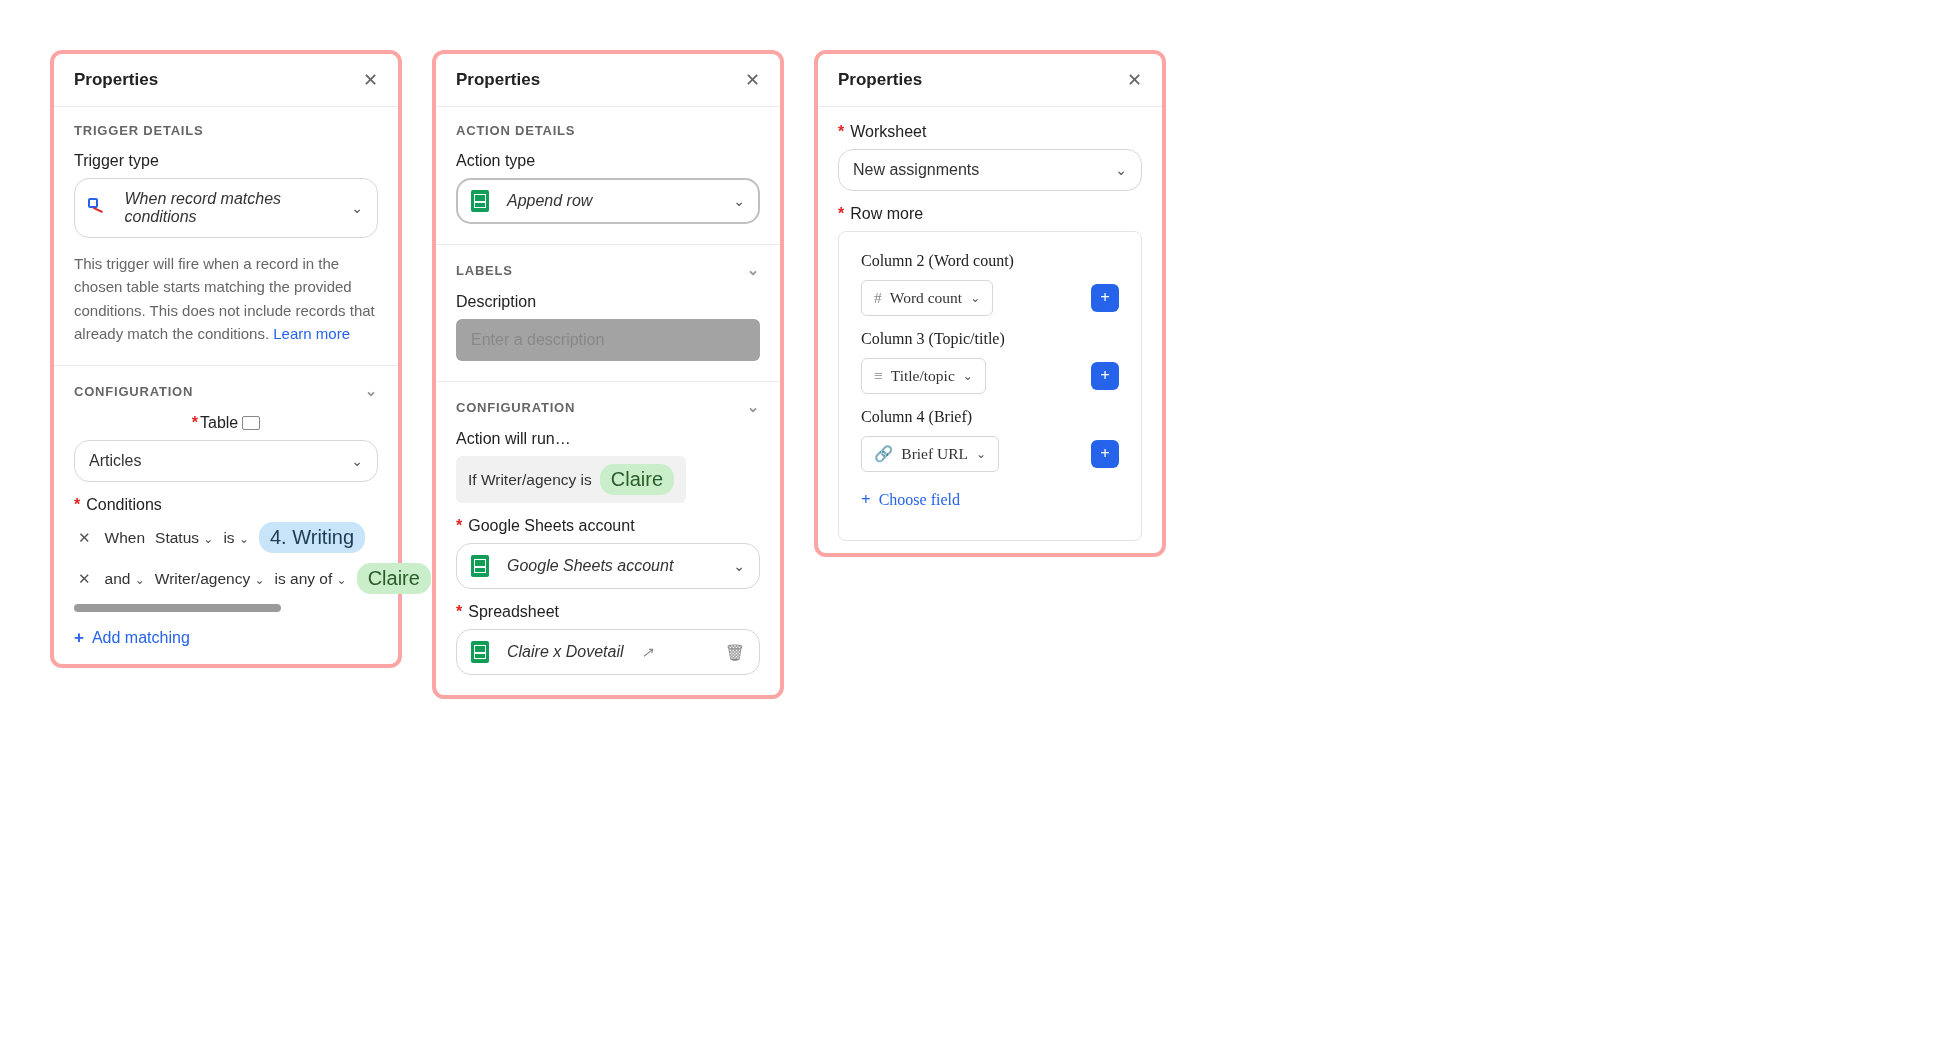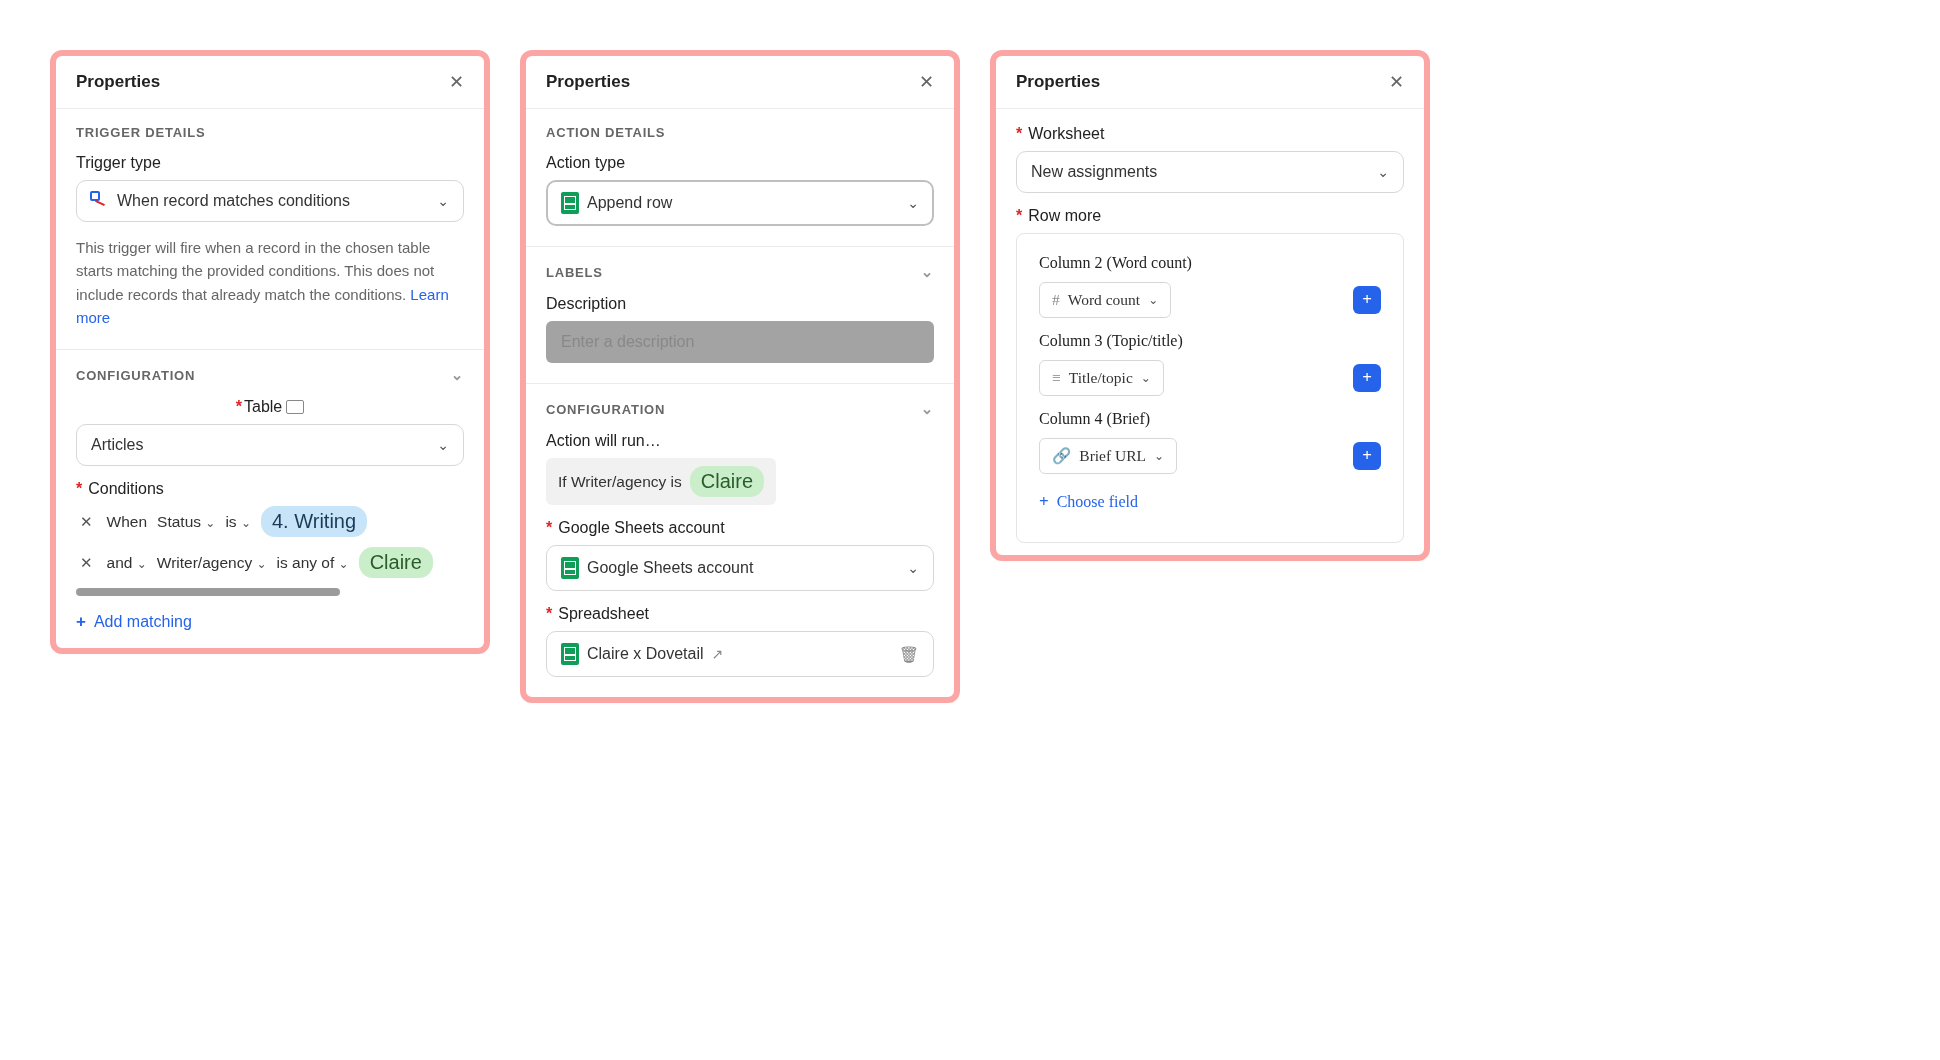--- a/index.html
+++ b/index.html
@@ -7,22 +7,22 @@
     font-family: -apple-system, BlinkMacSystemFont, "Segoe UI", Helvetica, Arial, sans-serif;
     background: #ffffff;
     padding: 50px;
     display: flex;
     gap: 30px;
     align-items: flex-start;
     font-size: 17px;
     color: #333;
   }
   .panel {
-    width: 440px;
-    border: 6px solid #fca5a5;
+    width: 352px;
+    border: 4px solid #fca5a5;
     border-radius: 12px;
     background: #fff;
     box-shadow: 0 1px 2px rgba(0,0,0,0.02);
   }
   .panel-header {
     display: flex;
     justify-content: space-between;
     align-items: center;
     padding: 16px 20px;
     border-bottom: 1px solid #ececec;
@@ -53,35 +53,35 @@
     gap: 4px;
   }
   .field-label-with-icon {
     display: flex;
     justify-content: center;
     align-items: center;
   }
   .req { color: #e02424; font-weight: 700; margin-right: 2px; }
   .select-box {
     border: 1px solid #d7d7d7;
-    border-radius: 10px;
+    border-radius: 15px;
     padding: 11px 14px;
     display: flex;
     align-items: center;
     justify-content: space-between;
     background: #fff;
     cursor: pointer;
     font-size: 16px;
     margin-bottom: 14px;
   }
   .select-box.focused {
     border: 2px solid #bfbfbf;
     padding: 10px 13px;
   }
-  .select-box .left { display: flex; align-items: center; gap: 8px; }
+  .select-box .left { display: flex; align-items: center; gap: 18px; font-style: italic; }
   .chev-down { font-size: 14px; color: #555; }
   .helper-text {
     font-size: 15px;
     color: #666;
     line-height: 1.55;
     margin-bottom: 14px;
   }
   .helper-text a { color: #2563eb; text-decoration: none; }
   .input-box {
     width: 100%;

